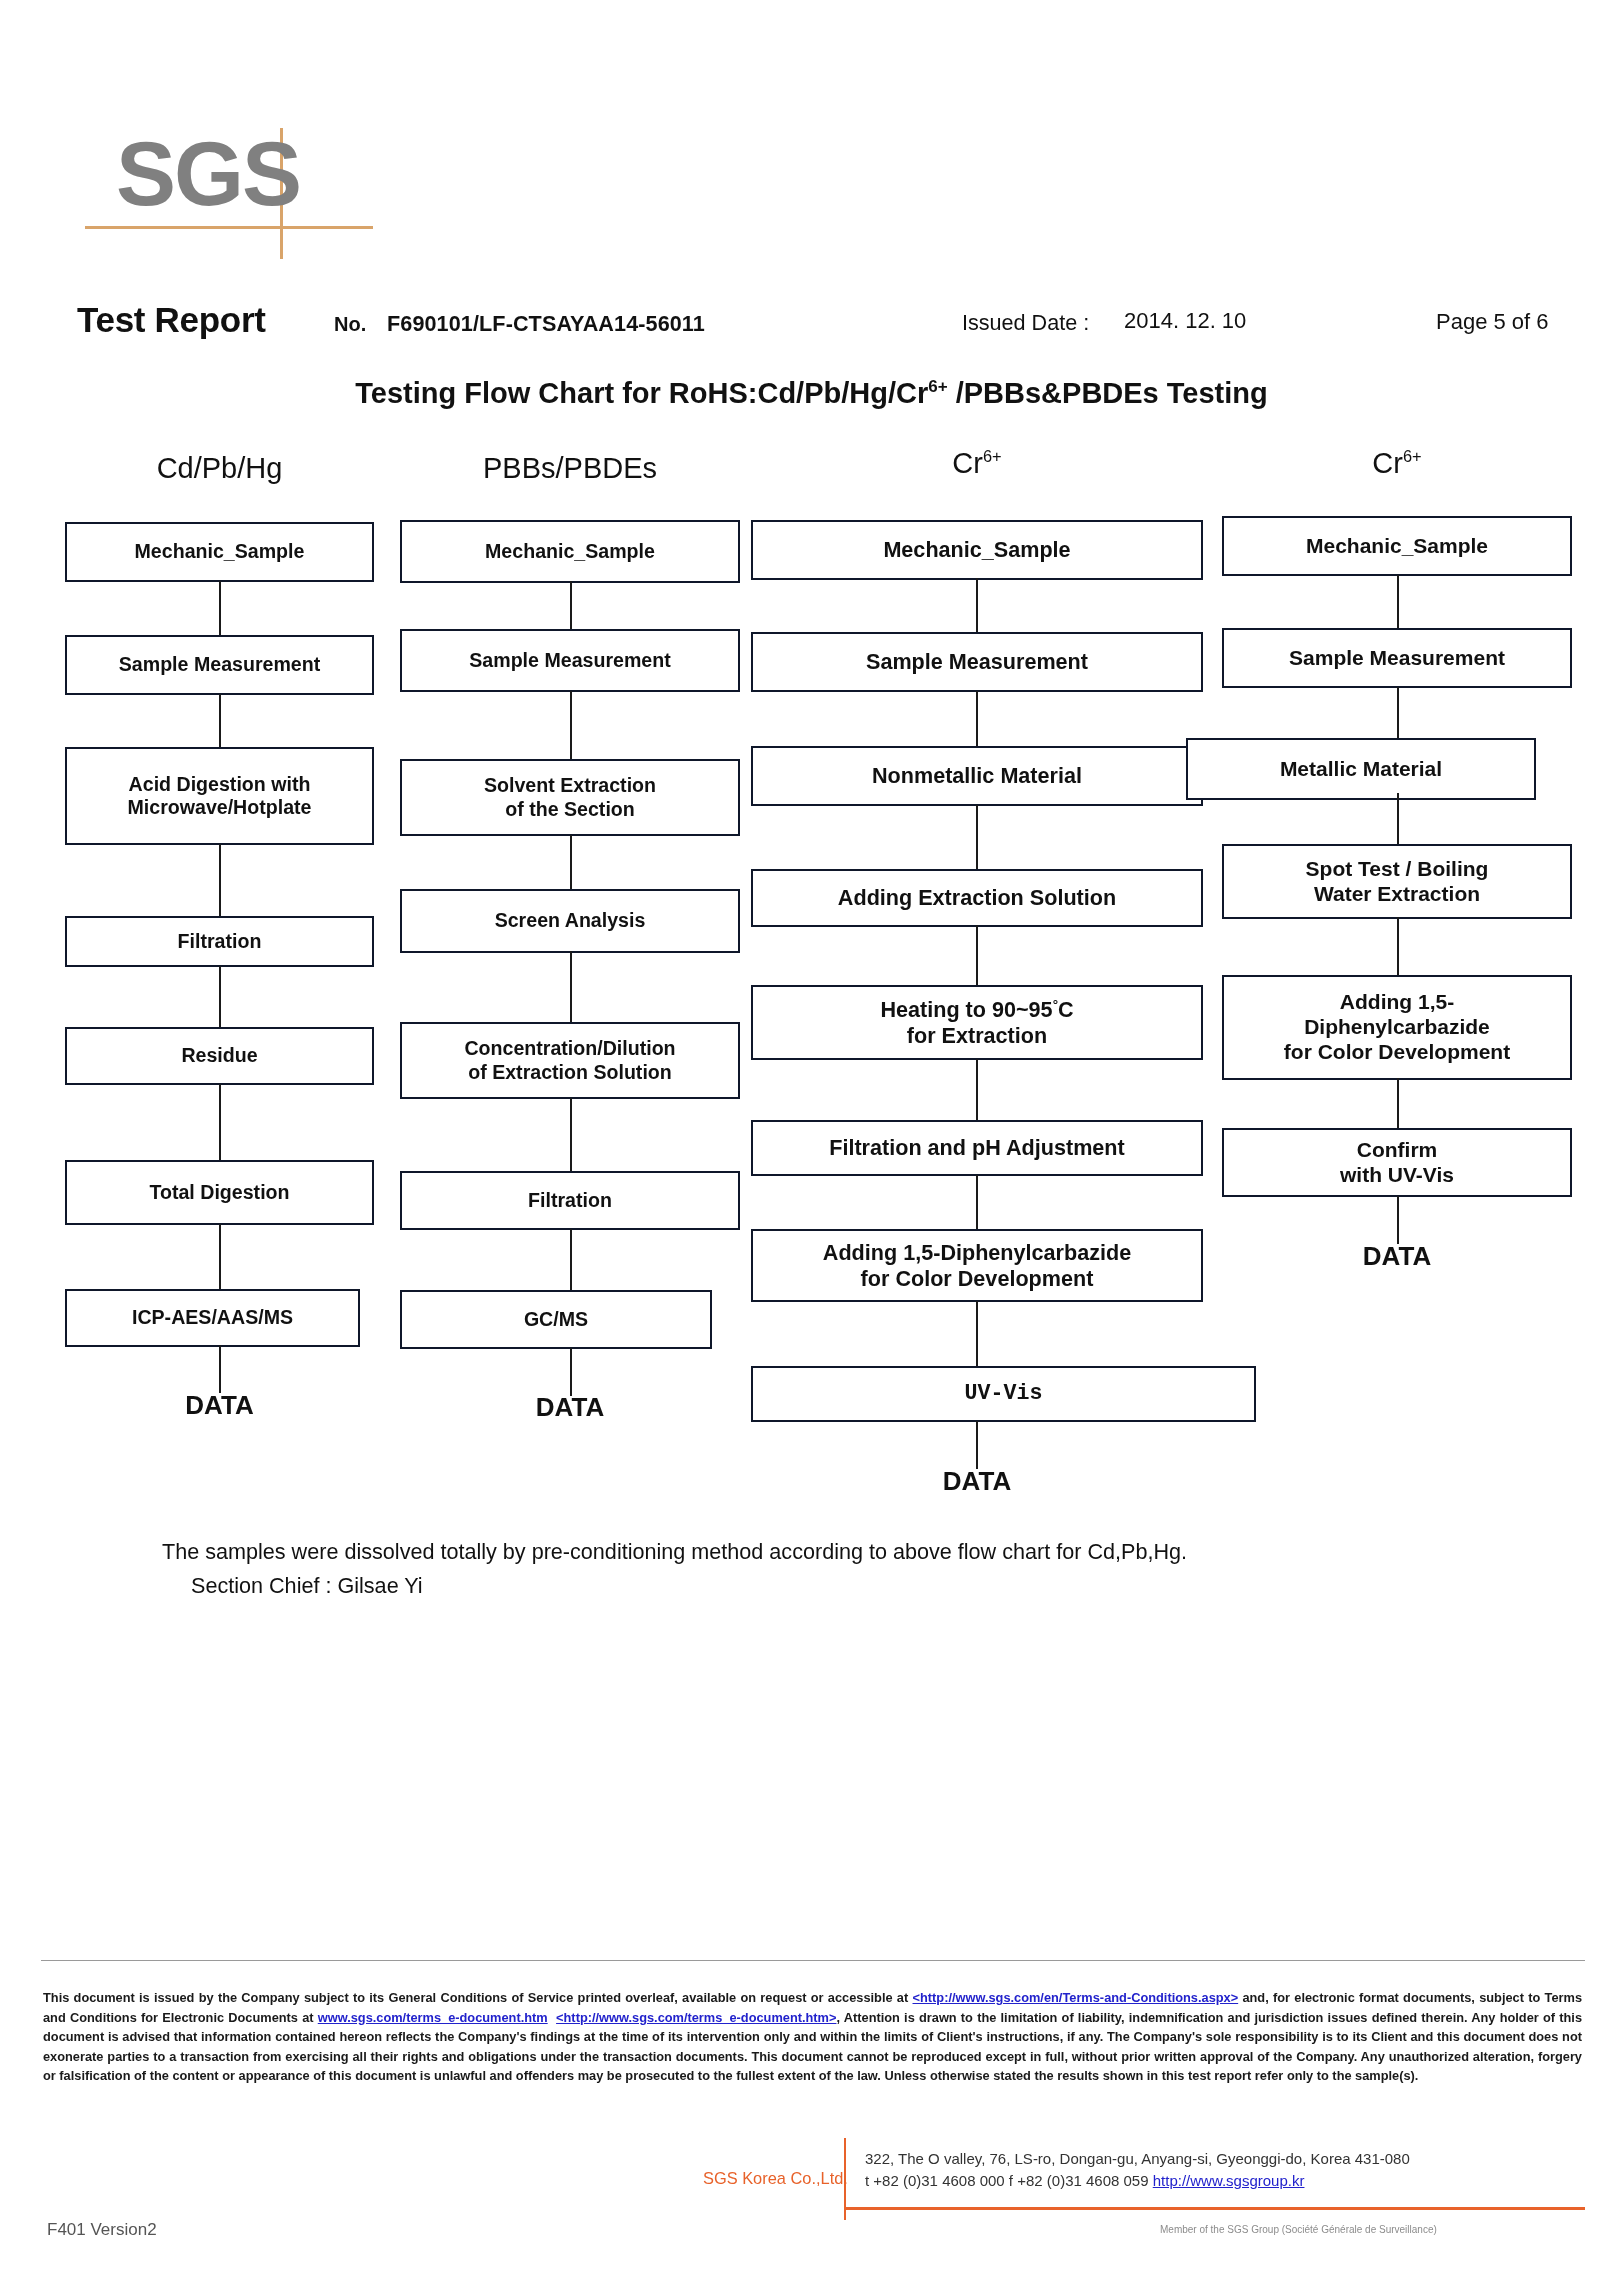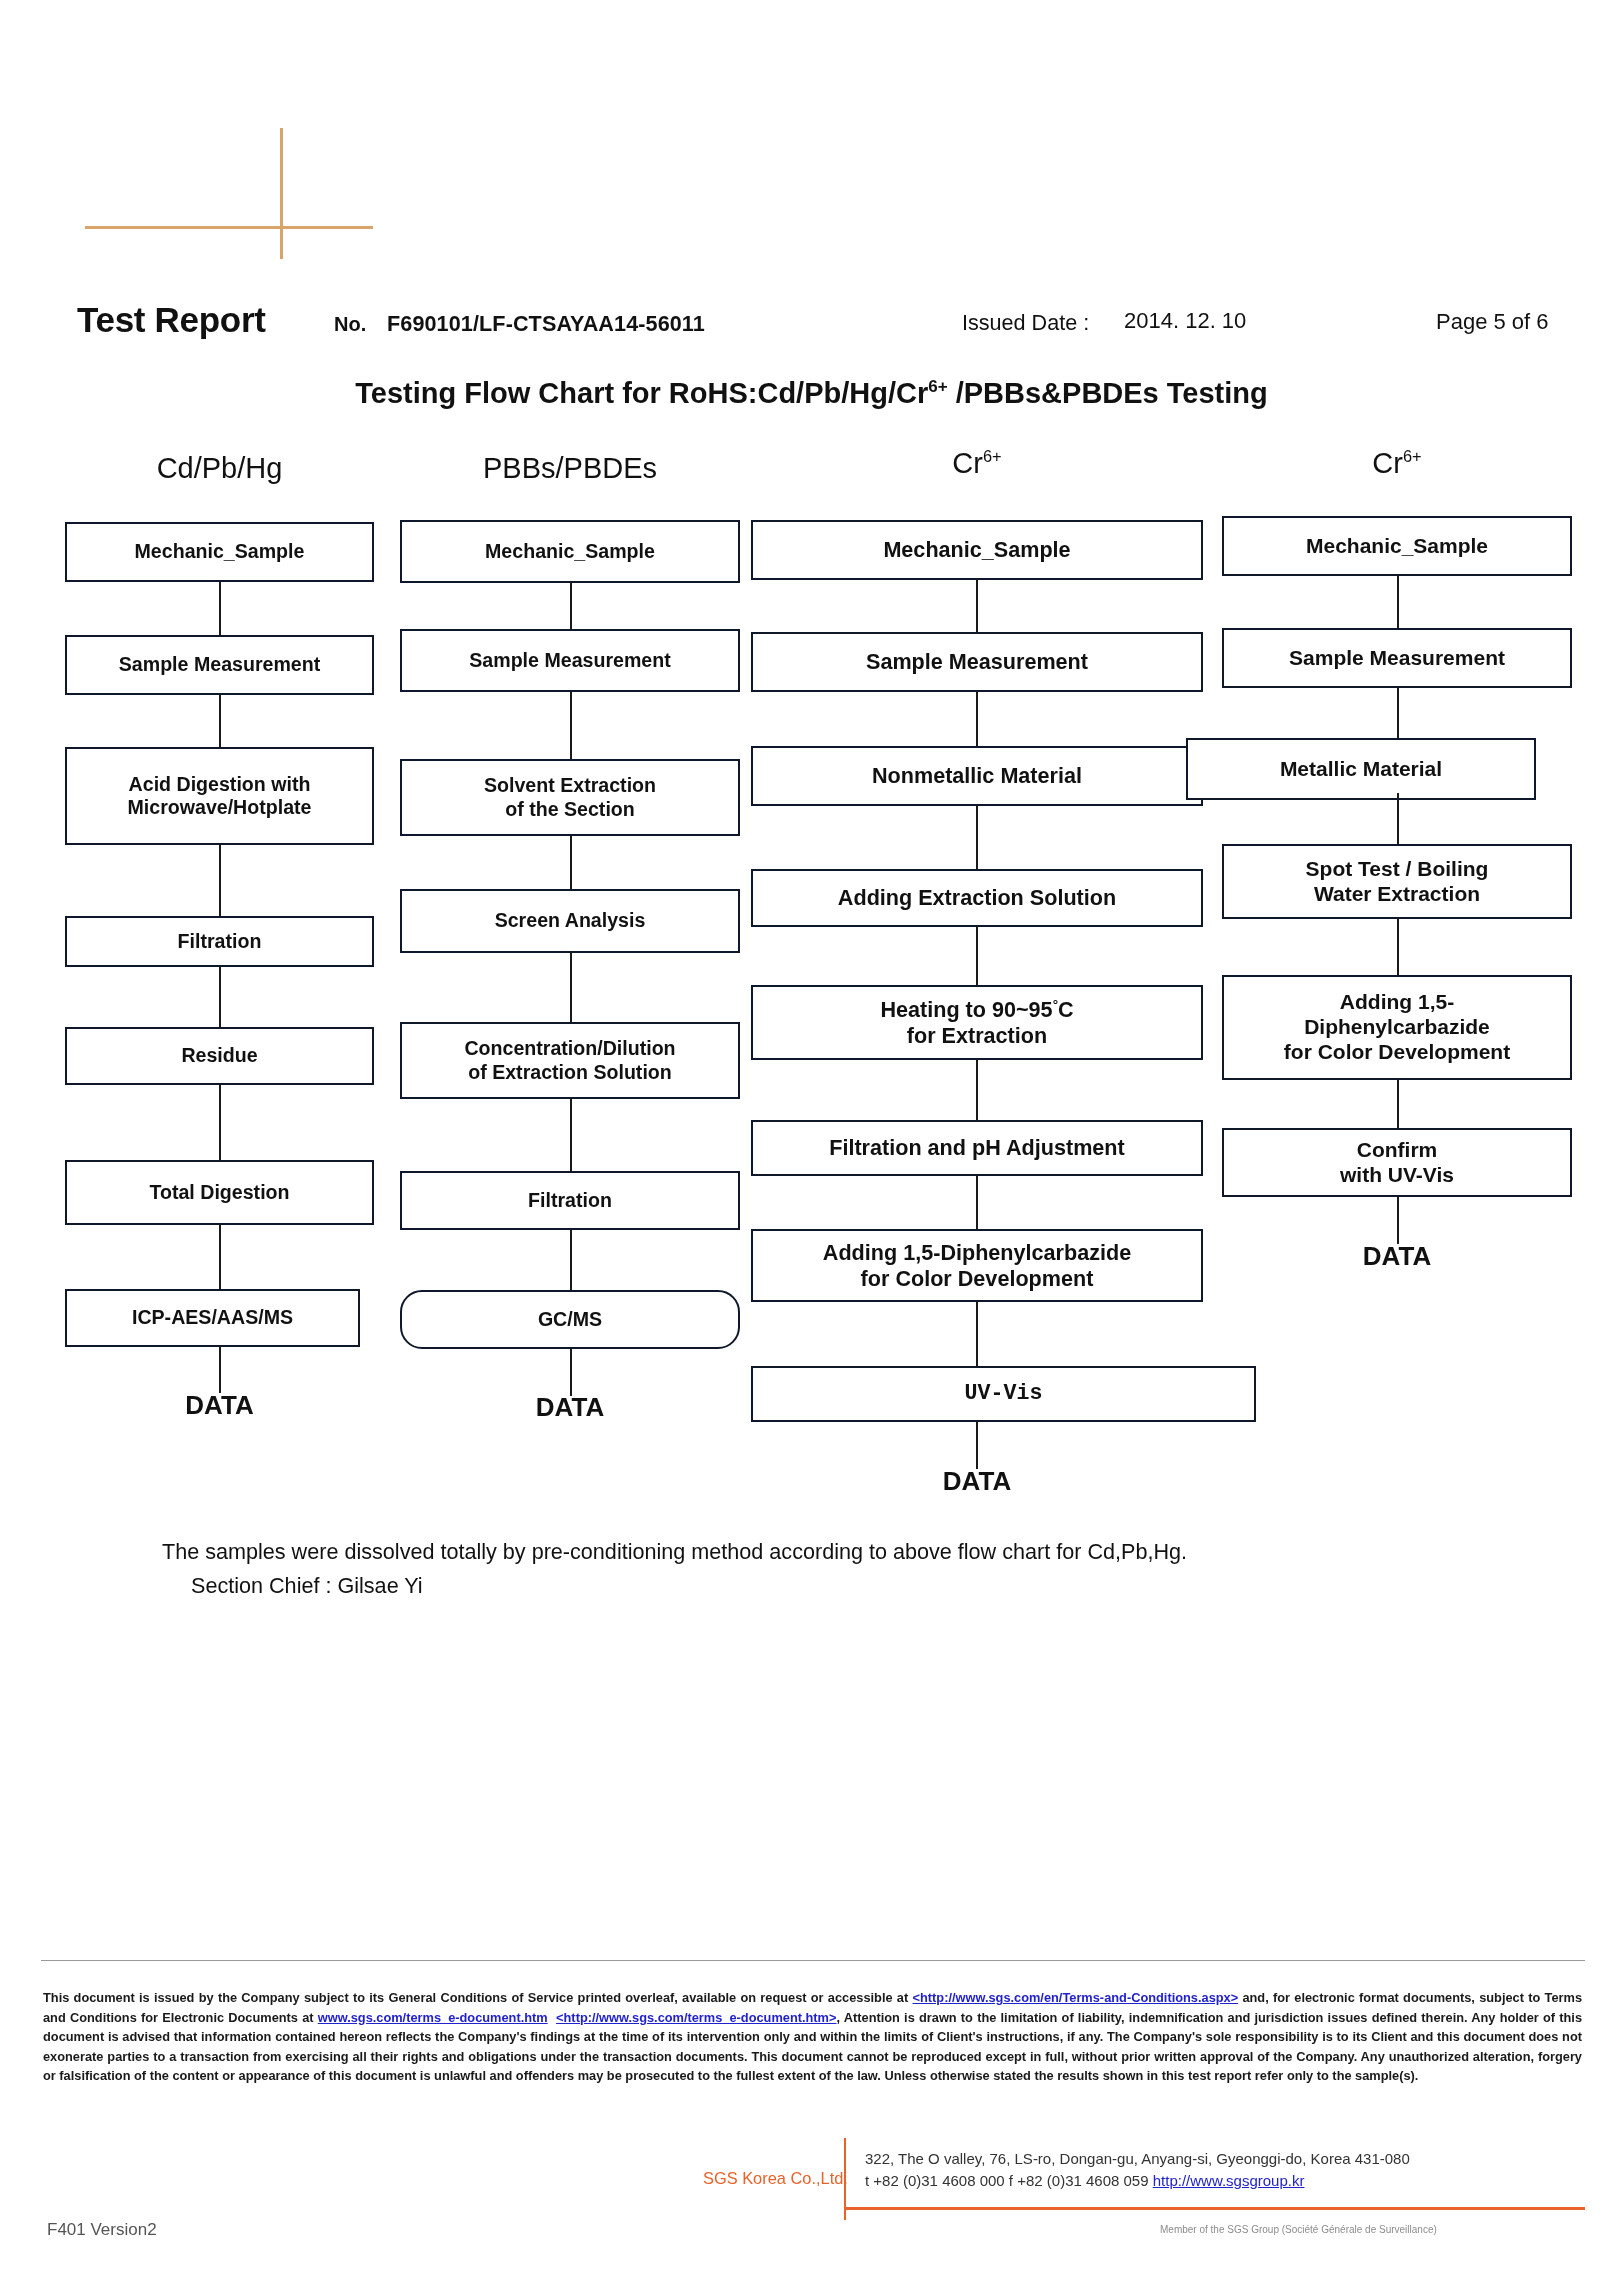--- a/index.html
+++ b/index.html
@@ -251,20 +251,21 @@
   }
 </style>
 </head>
 <body>
 
 <div class="page">
 
   <div class="logo-block">
     <div class="logo-hline"></div>
     <div class="logo-vline"></div>
+    <div class="logo-text">SGS</div>
   </div>
 
   <div class="hdr-title">Test Report</div>
   <div class="hdr-no-label">No.</div>
   <div class="hdr-no-value">F690101/LF-CTSAYAA14-56011</div>
   <div class="hdr-issued-label">Issued Date :</div>
   <div class="hdr-issued-value">2014. 12. 10</div>
   <div class="hdr-page">Page 5 of 6</div>
 
   <div class="chart-title">
@@ -349,21 +350,21 @@
           <span>of Extraction Solution</span>
         </div>
       </div>
       <div class="fline" style="left: 570px; top: 1098px; height: 75px;"></div>
       <div class="fbox" style="left: 400px; top: 1171px; width: 340px; height: 59px; font-size: 19.6px;">
         <div>
           <span>Filtration</span>
         </div>
       </div>
       <div class="fline" style="left: 570px; top: 1229px; height: 63px;"></div>
-      <div class="fbox" style="left: 400px; top: 1290px; width: 340px; height: 59px; font-size: 19.6px; border-radius: 22px;">
+      <div class="fbox" style="left: 400px; top: 1290px; width: 312px; height: 59px; font-size: 19.6px;">
         <div>
           <span>GC/MS</span>
         </div>
       </div>
       <div class="fline" style="left: 570px; top: 1348px; height: 48px;"></div>
       <div class="dataterm" style="left: 400px; width: 340px; top: 1392px;">DATA</div>
       <div class="col-head" style="left: 751px; top: 447px; width: 452px;"><span>Cr</span><sup>6+</sup></div>
       <div class="fbox" style="left: 751px; top: 520px; width: 452px; height: 60px; font-size: 21.6px;">
         <div>
           <span>Mechanic_Sample</span>

